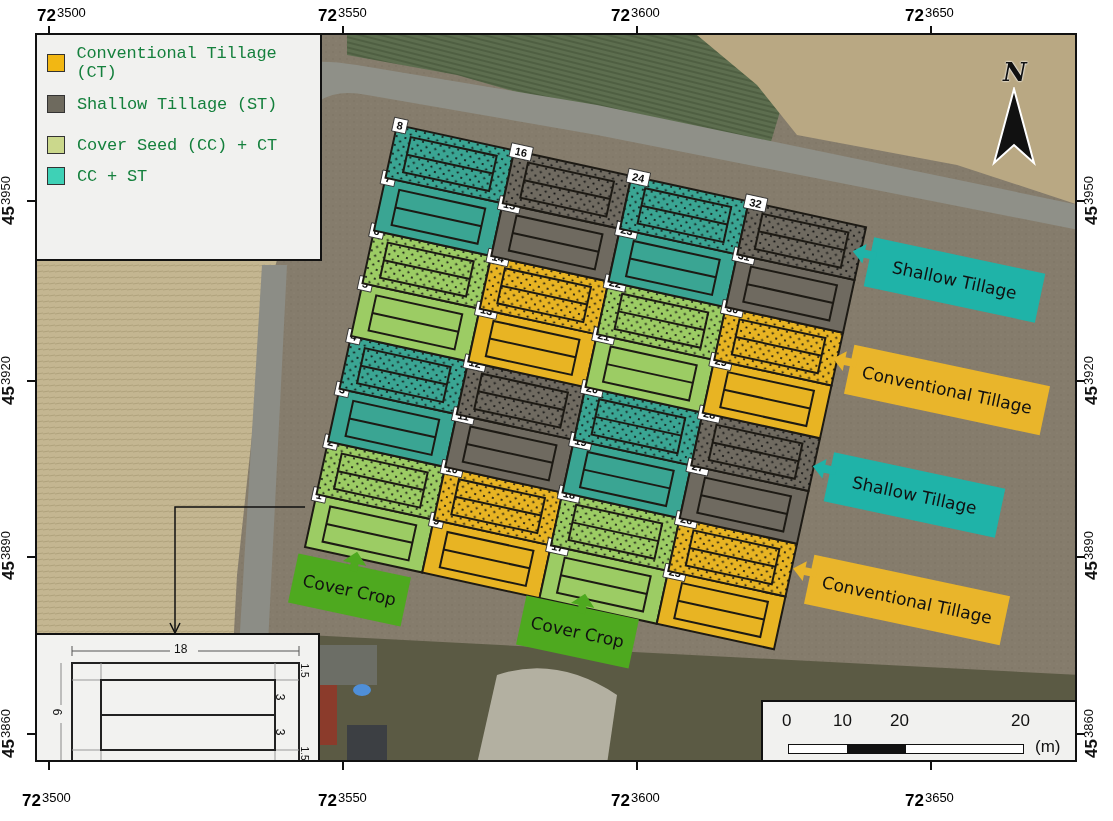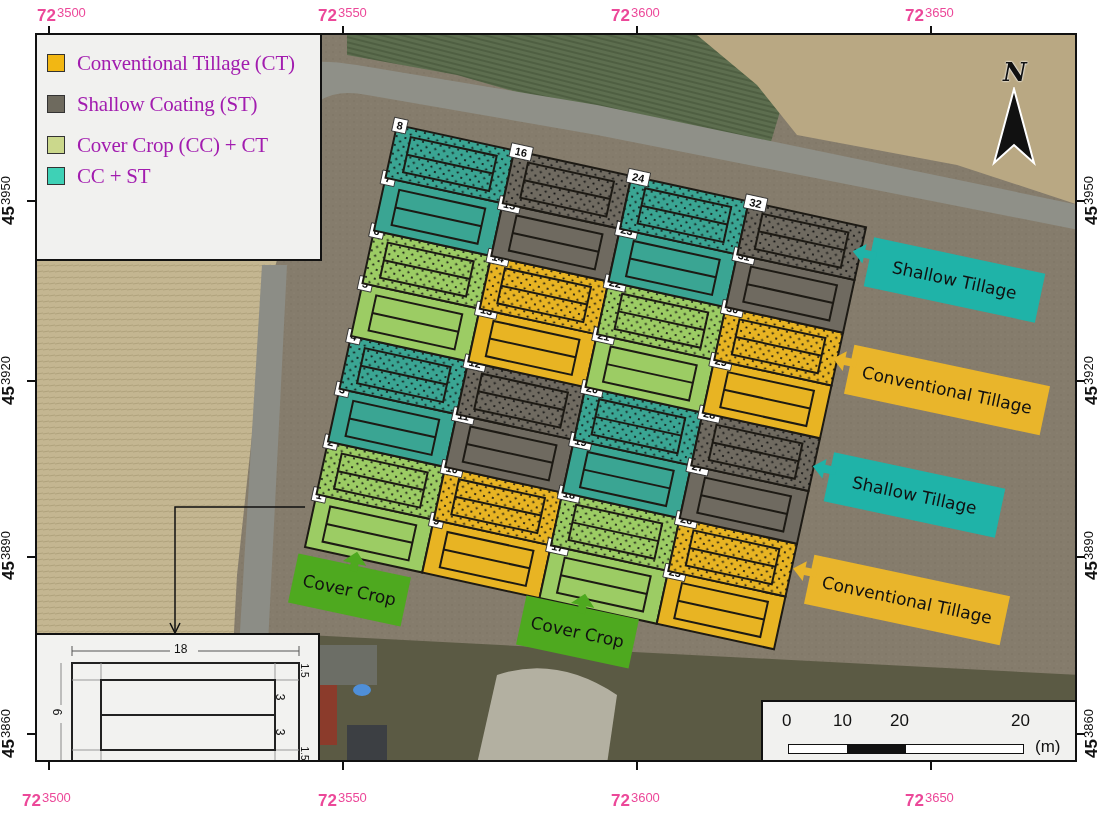--- a/index.html
+++ b/index.html
@@ -1,29 +1,29 @@
 <!DOCTYPE html>
 <html><head>
 <meta charset="utf-8">
 <style>
   html, body { margin:0; padding:0; background:#ffffff; }
   body { width:1113px; height:821px; position:relative; overflow:hidden; font-family:"Liberation Sans", sans-serif; }
   .frame { position:absolute; left:35px; top:33px; width:1042px; height:729px; border:2px solid #111; box-sizing:border-box; overflow:hidden; background:#8a8272; }
-  .tick-label { position:absolute; font-size:13px; color:#ec4899; white-space:nowrap;text-align:center; }
+  .tick-label { position:absolute; font-size:13px; color:#000000; white-space:nowrap;text-align:center; }
   .tick-label b { font-size:17px; font-weight:bold; }
   .tick-label sup { font-size:13px; vertical-align:4px; margin-left:1px; }
   .tick { position:absolute; background:#111; }
   .vlabel { position:absolute; transform:rotate(-90deg); transform-origin:center center; font-size:13px; white-space:nowrap; color:#111; }
   .vlabel b { font-size:17px; }
   .vlabel sup { font-size:13px; vertical-align:4px; margin-left:1px; }
 
   .legend { position:absolute; left:0; top:0; width:285px; height:226px; background:#f1f1ef; border-right:2px solid #111; border-bottom:2px solid #111; box-sizing:border-box; }
   .legend-item { position:absolute; left:10px; height:24px; display:flex; align-items:center; }
   .swatch { width:18px; height:18px; border:1px solid #333; margin-right:12px; box-sizing:border-box; }
-  .legend-text { font-size:21px; color:#a21caf; font-family:Liberation Serif, serif; letter-spacing:-0.2px; }
+  .legend-text { font-size:17px; color:#15803d; font-family:Liberation Mono, monospace; letter-spacing:-0.2px; }
 
   .inset { position:absolute; left:0; top:598px; width:283px; height:131px; background:#f2f2f0; border-top:2px solid #111; border-right:2px solid #111; box-sizing:border-box; }
   .scalebox { position:absolute; right:0; bottom:0; width:314px; height:60px; background:#f1f1ef; border-top:2px solid #111; border-left:2px solid #111; box-sizing:border-box; }
   .sb-num { position:absolute; top:9px; font-size:17px; color:#111; }
   .callout { position:absolute; display:flex; align-items:center; justify-content:center; font-family:"DejaVu Sans", sans-serif; font-size:17px; color:#111; }
   .north { position:absolute; }
 </style>
 </head>
 <body>
 
@@ -352,25 +352,25 @@
       </g>
   </svg>
 
   <div class="legend">
     <div class="legend-item" style="top:16px;">
       <span class="swatch" style="background:#f2b713;"></span>
       <span class="legend-text">Conventional Tillage (CT)</span>
     </div>
     <div class="legend-item" style="top:57px;">
       <span class="swatch" style="background:#6e6a5e;"></span>
-      <span class="legend-text">Shallow Coating (ST)</span>
+      <span class="legend-text">Shallow Tillage (ST)</span>
     </div>
     <div class="legend-item" style="top:98px;">
       <span class="swatch" style="background:#cbd88c;"></span>
-      <span class="legend-text">Cover Crop (CC) + CT</span>
+      <span class="legend-text">Cover Seed (CC) + CT</span>
     </div>
     <div class="legend-item" style="top:129px;">
       <span class="swatch" style="background:#3ed1b6;"></span>
       <span class="legend-text">CC + ST</span>
     </div>
   </div>
 
   <div class="north" style="left:952px; top:22px; width:50px; height:110px;">
     <div style="position:absolute; left:14px; top:0; font-family:'DejaVu Serif', serif; font-style:italic; font-weight:bold; font-size:26px; color:#111; text-shadow:0 0 2px #fff, 0 0 2px #fff;">N</div>
     <svg width="50" height="80" viewBox="0 0 50 80" style="position:absolute; left:0; top:30px;">

